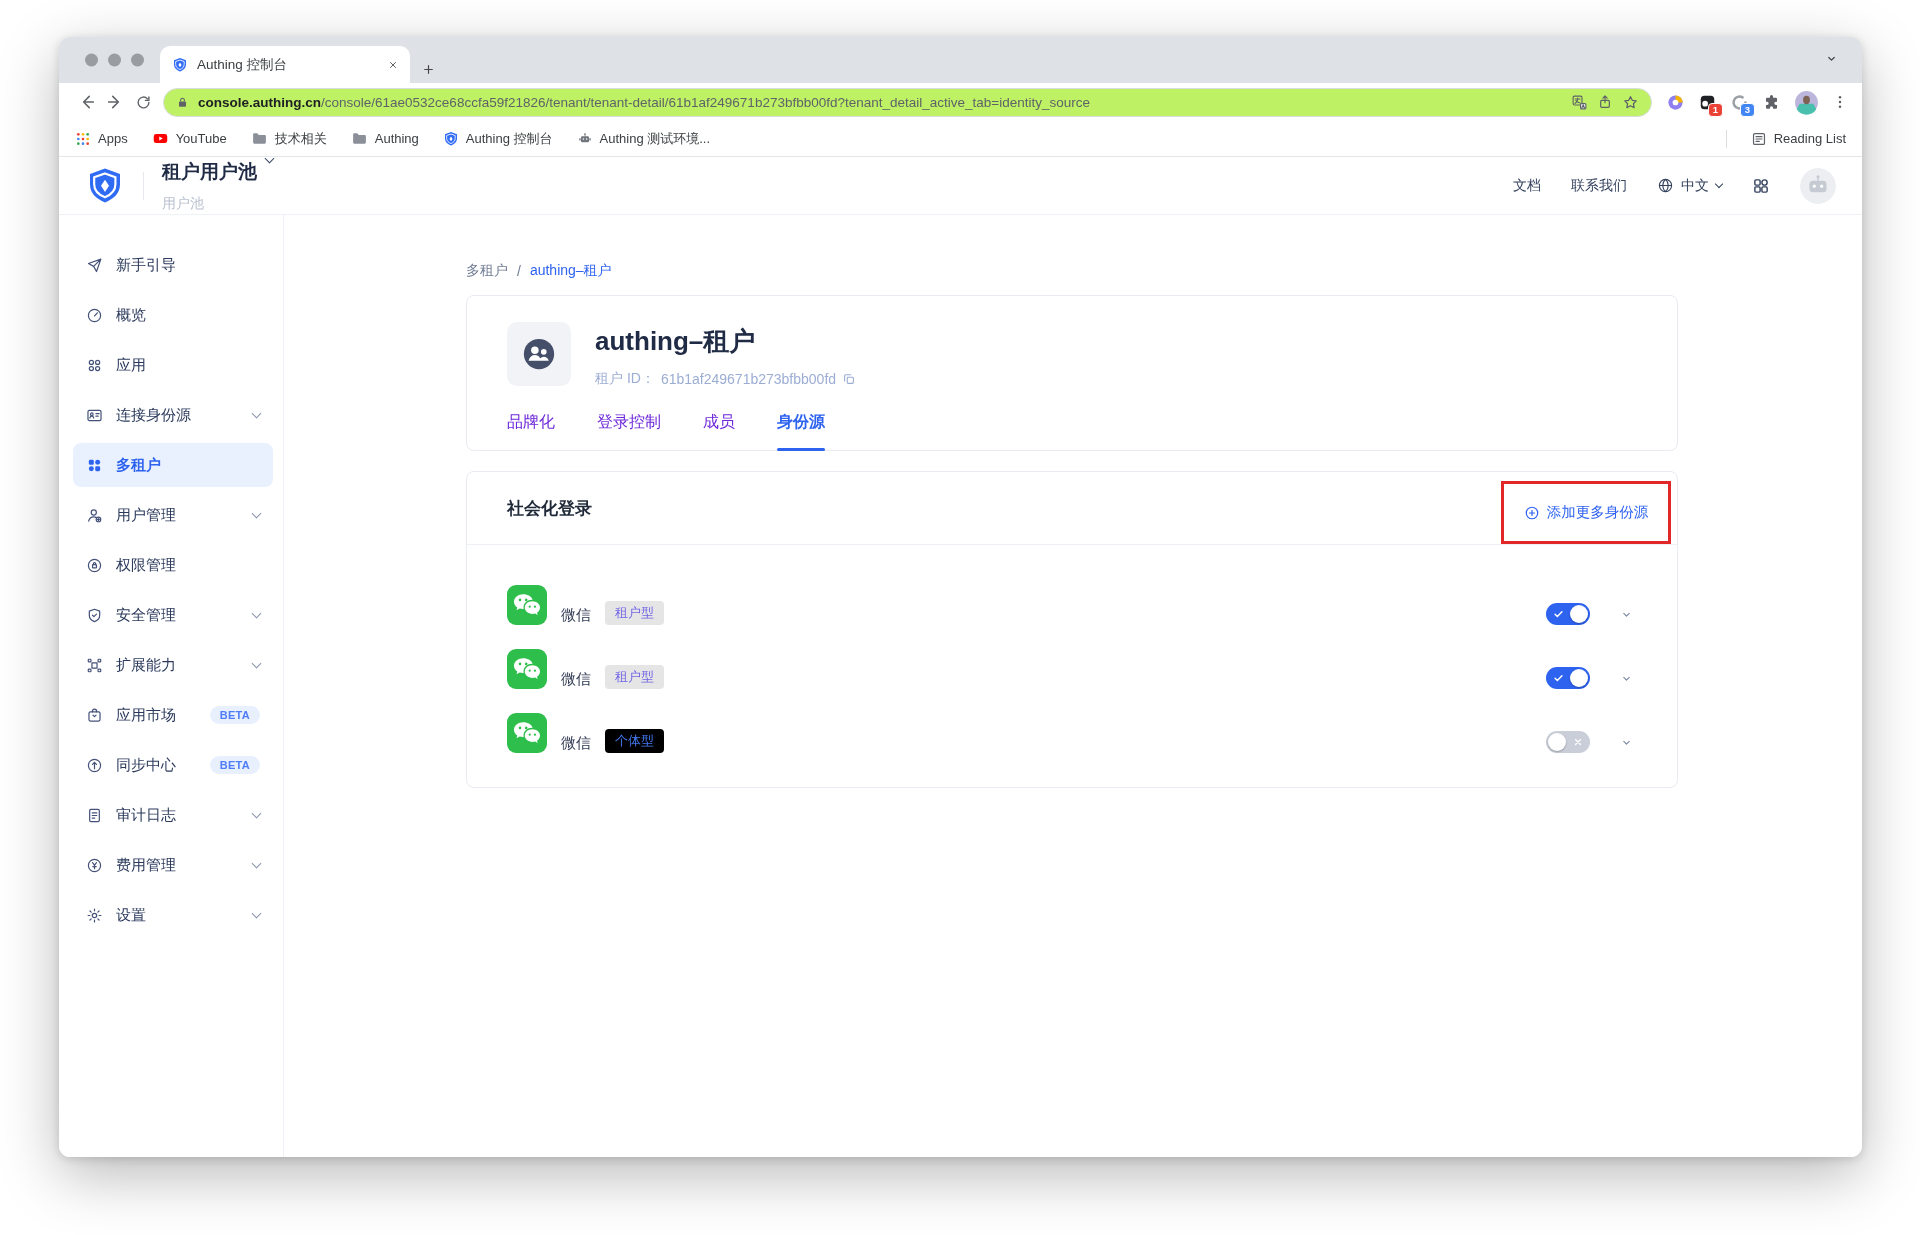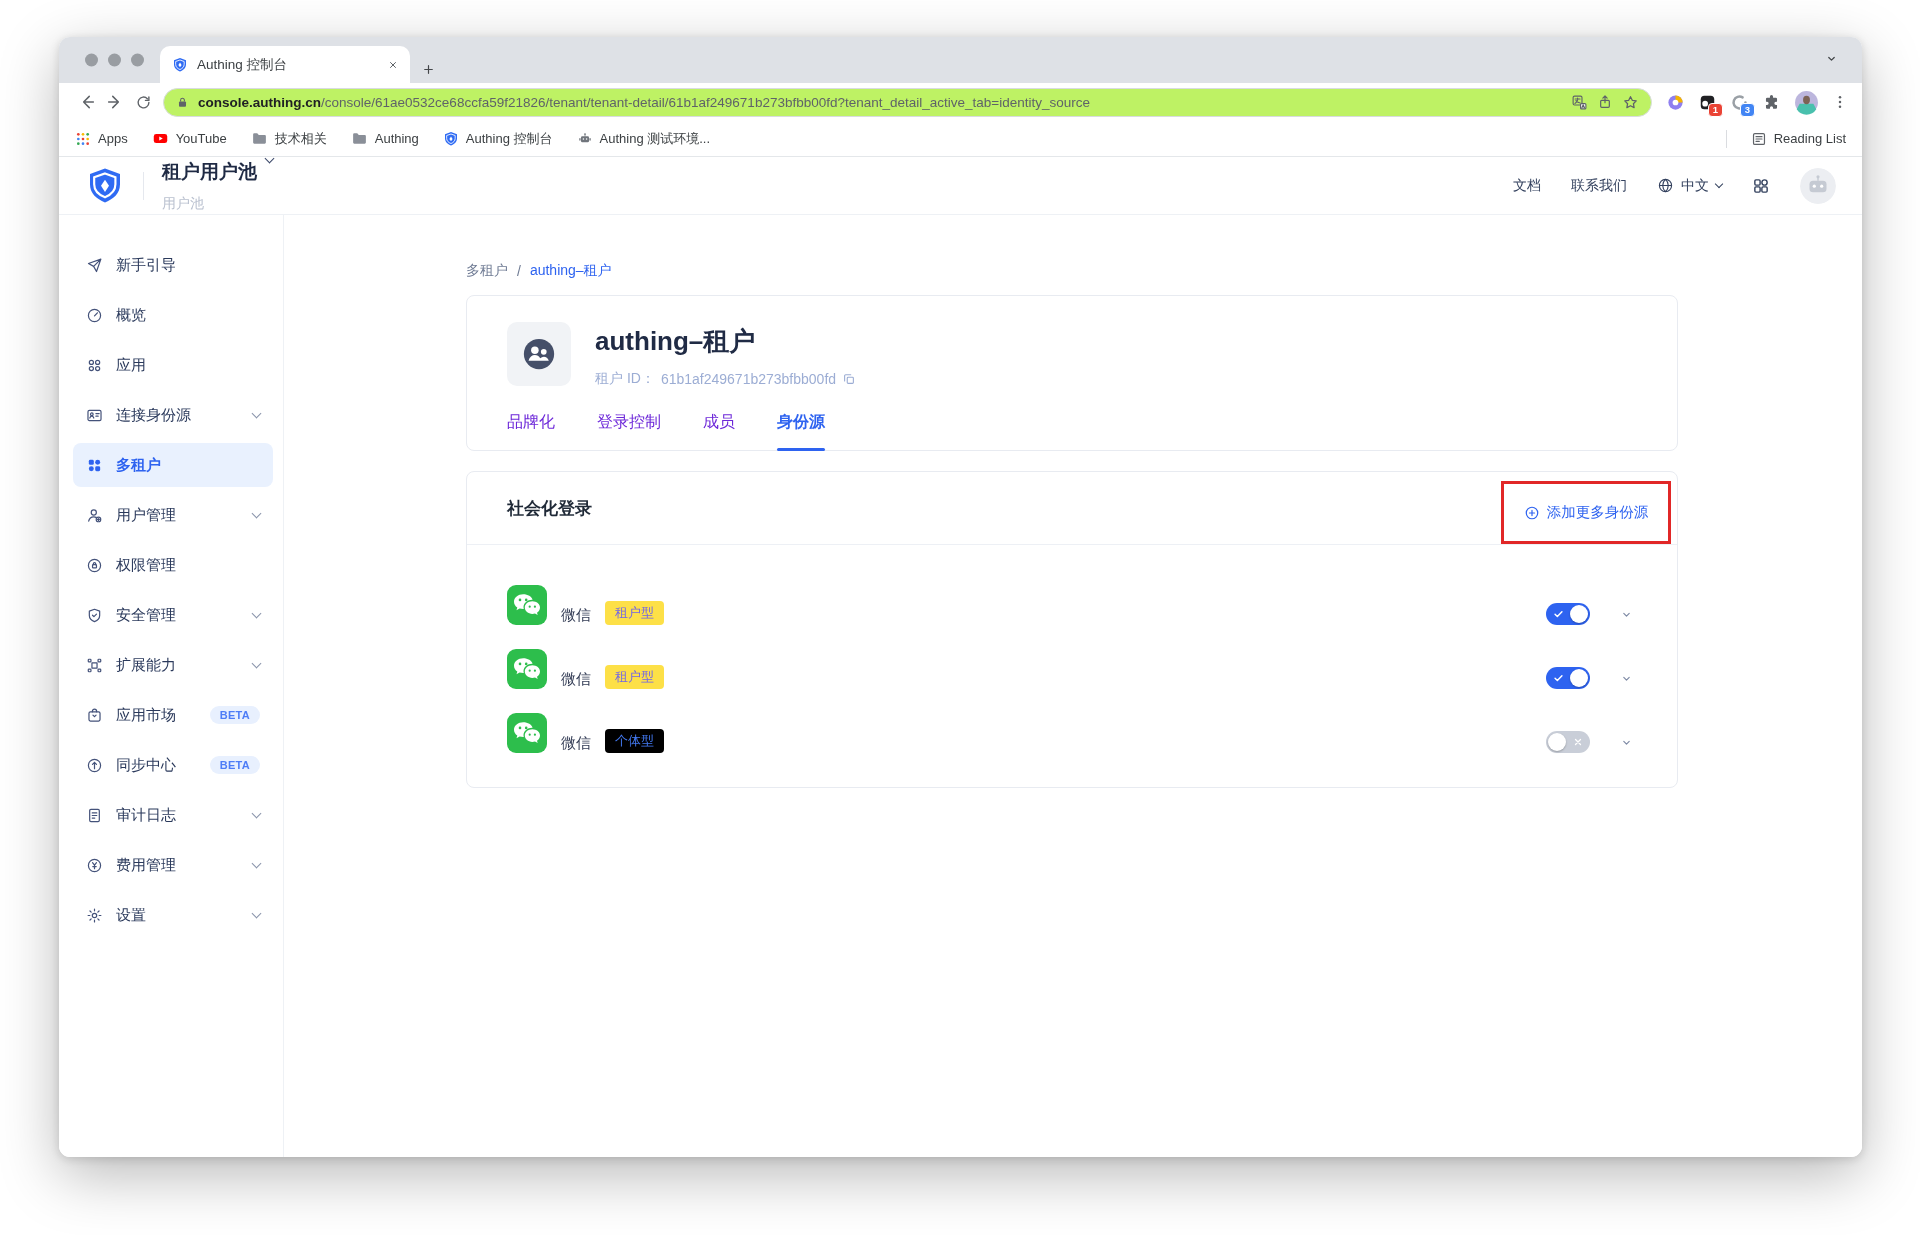--- a/index.html
+++ b/index.html
@@ -93,21 +93,21 @@
   .sec-head{display:flex;align-items:center;height:73px;padding:0 40px;border-bottom:1px solid #edf0f5}
   .sec-title{font-size:17px;font-weight:700;color:#1f2937}
   .annotation{position:absolute;right:6px;top:9px;width:170px;height:63px;border:3px solid #e12727;
               display:flex;align-items:center;justify-content:center;z-index:2;background:transparent}
   .add-btn{display:flex;align-items:center;gap:7px;color:var(--accent);font-size:14.5px;cursor:pointer;white-space:nowrap}
   .rows{padding:16px 40px 34px}
   .id-row{height:64px;display:flex;align-items:flex-end;gap:14px}
   .row-icon{width:40px;height:40px;flex:none}
   .row-name{font-size:15px;color:#333c55}
   .tag{font-size:13px;padding:3px 10px;border-radius:4px}
-  .tag-purple{background:#fde047;color:#7266e6}
+  .tag-purple{background:#e5e5e5;color:#7266e6}
   .tag-blue{background:#000000;color:#4379f2}
   .row-right{margin-left:auto;display:flex;align-items:center;gap:26px}
   .toggle{width:44px;height:22px;border-radius:11px;position:relative;cursor:pointer;flex:none}
   .toggle.on{background:var(--accent)}
   .toggle.off{background:#c9ced8}
   .t-knob{position:absolute;top:2px;width:18px;height:18px;border-radius:50%;background:#fff;box-shadow:0 1px 2px rgba(0,0,0,.25)}
   .toggle.on .t-knob{right:2px}
   .toggle.off .t-knob{left:2px}
   .t-mark{position:absolute;top:50%;transform:translateY(-50%);color:#fff;display:flex}
   .toggle.on .t-mark{left:7px}

